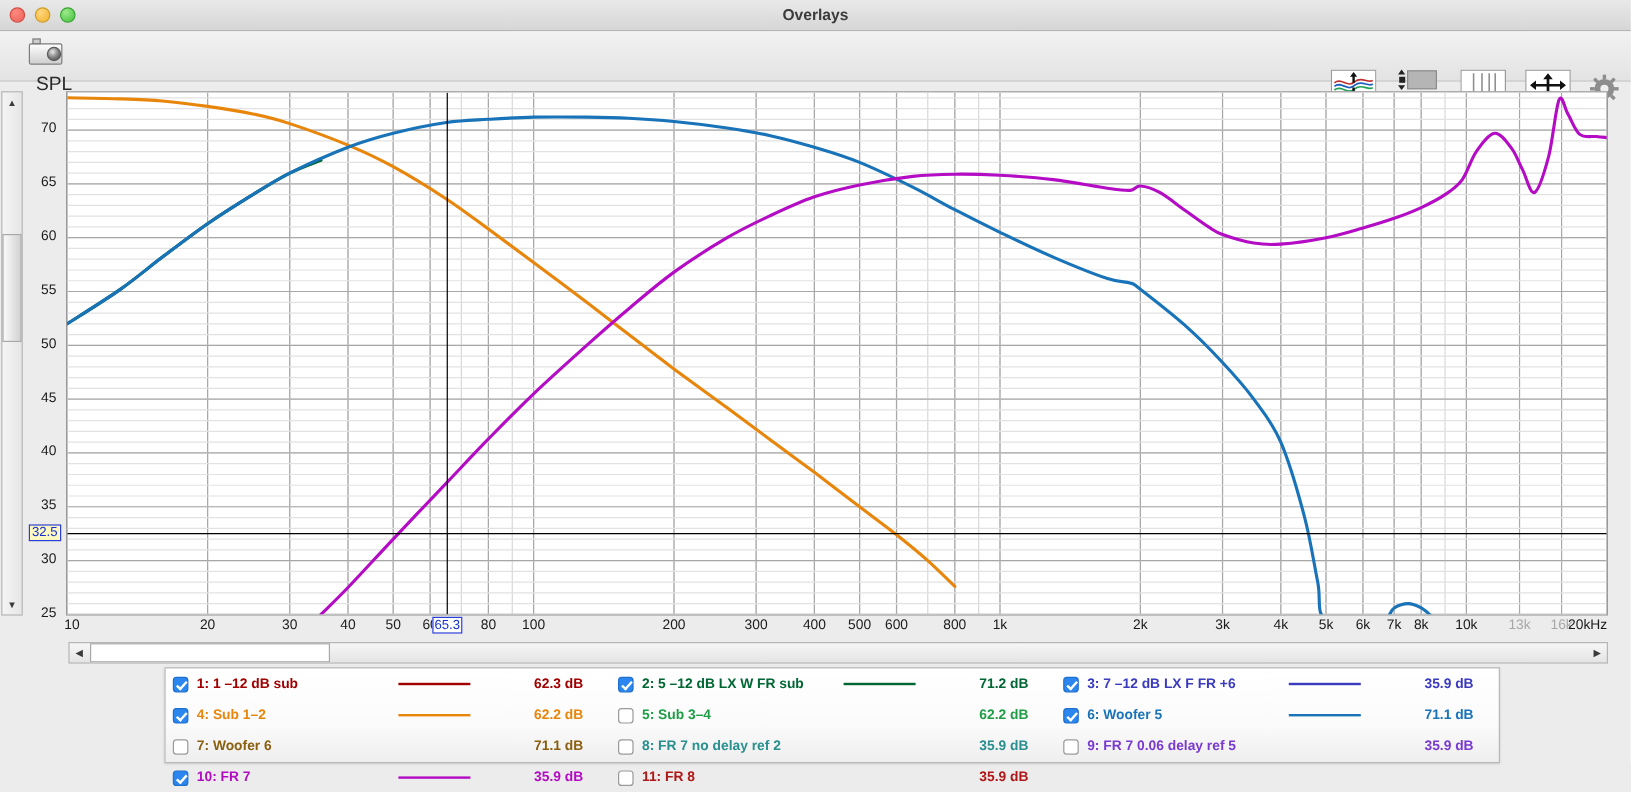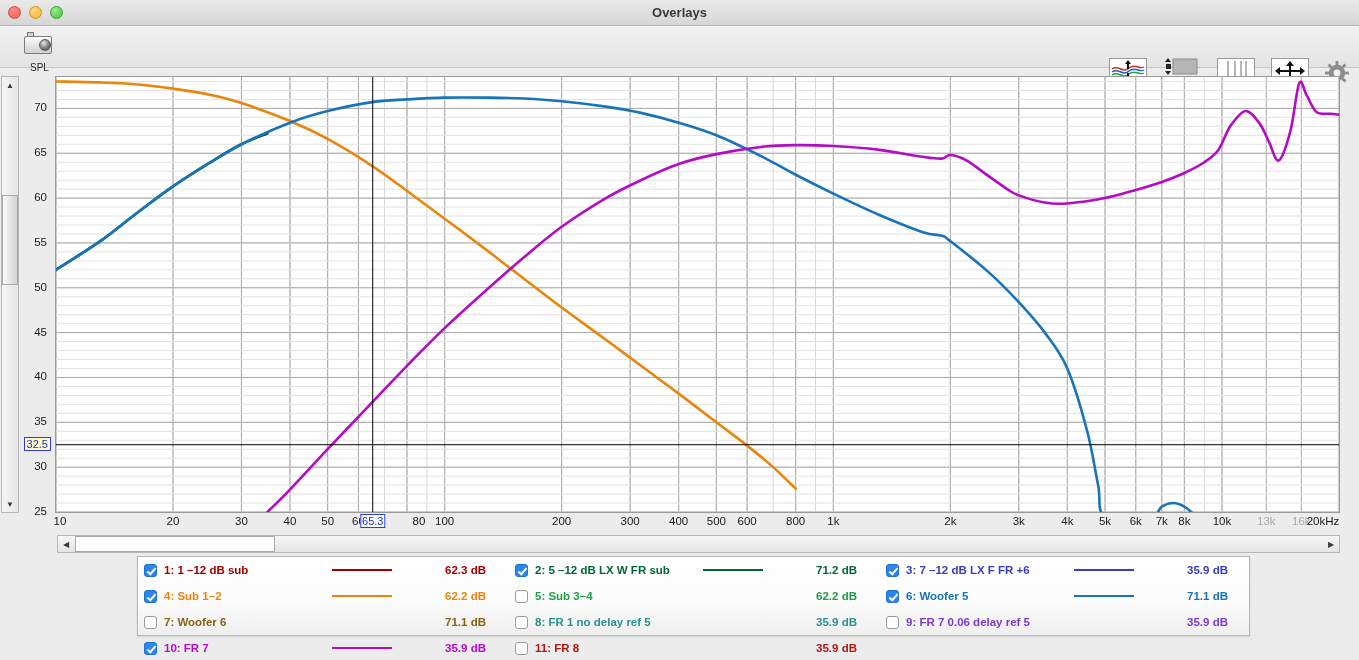--- a/index.html
+++ b/index.html
@@ -55,21 +55,21 @@
     border-radius: 50%;
     background: radial-gradient(circle at 38% 32%, #e8e8e8 0%, #8d8d8d 45%, #3c3c3c 100%);
     border: 1px solid #5a5a5a;
   }
   .cam-vf {
     position: absolute; left: 5px; top: 2px; width: 7px; height: 5px;
     background: #cfcfcf; border: 1px solid #7c7c7c;
   }
   .spl-label {
     position: absolute; left: 30px; top: 62px;
-    font-size: 10px; color: #2a2a2a;
+    font-size: 16px; color: #2a2a2a;
   }
   
   .tabs {
     position: absolute; left: 265px; top: 34px;
     display: flex; height: 24px;
     border: 1px solid #8e8e8e; border-radius: 4px;
     overflow: hidden;
     box-shadow: 0 1px 1px rgba(0,0,0,.12);
   }
   .tab {
@@ -430,21 +430,21 @@
       </svg>
   </div>
 
   <div class="xaxis" id="xaxis">
       <div class="xtick" style="left: 60px;">10</div>
       <div class="xtick" style="left: 173px;">20</div>
       <div class="xtick" style="left: 241.441px;">30</div>
       <div class="xtick" style="left: 290.001px;">40</div>
       <div class="xtick" style="left: 327.666px;">50</div>
       <div class="xtick" style="left: 358.441px;">60</div>
-      <div class="xtick" style="left: 407.001px; margin-left: 12px;">80</div>
+      <div class="xtick" style="left: 407.001px;">80</div>
       <div class="xtick" style="left: 444.667px;">100</div>
       <div class="xtick" style="left: 561.667px;">200</div>
       <div class="xtick" style="left: 630.108px;">300</div>
       <div class="xtick" style="left: 678.667px;">400</div>
       <div class="xtick" style="left: 716.333px;">500</div>
       <div class="xtick" style="left: 747.108px;">600</div>
       <div class="xtick" style="left: 795.667px;">800</div>
       <div class="xtick" style="left: 833.333px;">1k</div>
       <div class="xtick" style="left: 950.333px;">2k</div>
       <div class="xtick" style="left: 1018.77px;">3k</div>
@@ -515,21 +515,21 @@
           <span class="lg-val" style="color: rgb(24, 115, 184);">71.1 dB</span>
         </div>
         <div class="lg-cell" style="grid-area: 3 / 1;">
           <span class="lg-chk"></span>
           <span class="lg-name" style="color: rgb(138, 96, 16);">7: Woofer 6</span>
           <span class="lg-swatch-cell"></span>
           <span class="lg-val" style="color: rgb(138, 96, 16);">71.1 dB</span>
         </div>
         <div class="lg-cell" style="grid-area: 3 / 2;">
           <span class="lg-chk"></span>
-          <span class="lg-name" style="color: rgb(42, 143, 143);">8: FR 1 no delay ref 5</span>
+          <span class="lg-name" style="color: rgb(42, 143, 143);">8: FR 7 no delay ref 2</span>
           <span class="lg-swatch-cell"></span>
           <span class="lg-val" style="color: rgb(42, 143, 143);">35.9 dB</span>
         </div>
         <div class="lg-cell" style="grid-area: 3 / 3;">
           <span class="lg-chk"></span>
           <span class="lg-name" style="color: rgb(122, 58, 208);">9: FR 7 0.06 delay ref 5</span>
           <span class="lg-swatch-cell"></span>
           <span class="lg-val" style="color: rgb(122, 58, 208);">35.9 dB</span>
         </div>
         <div class="lg-cell" style="grid-area: 4 / 1;">

